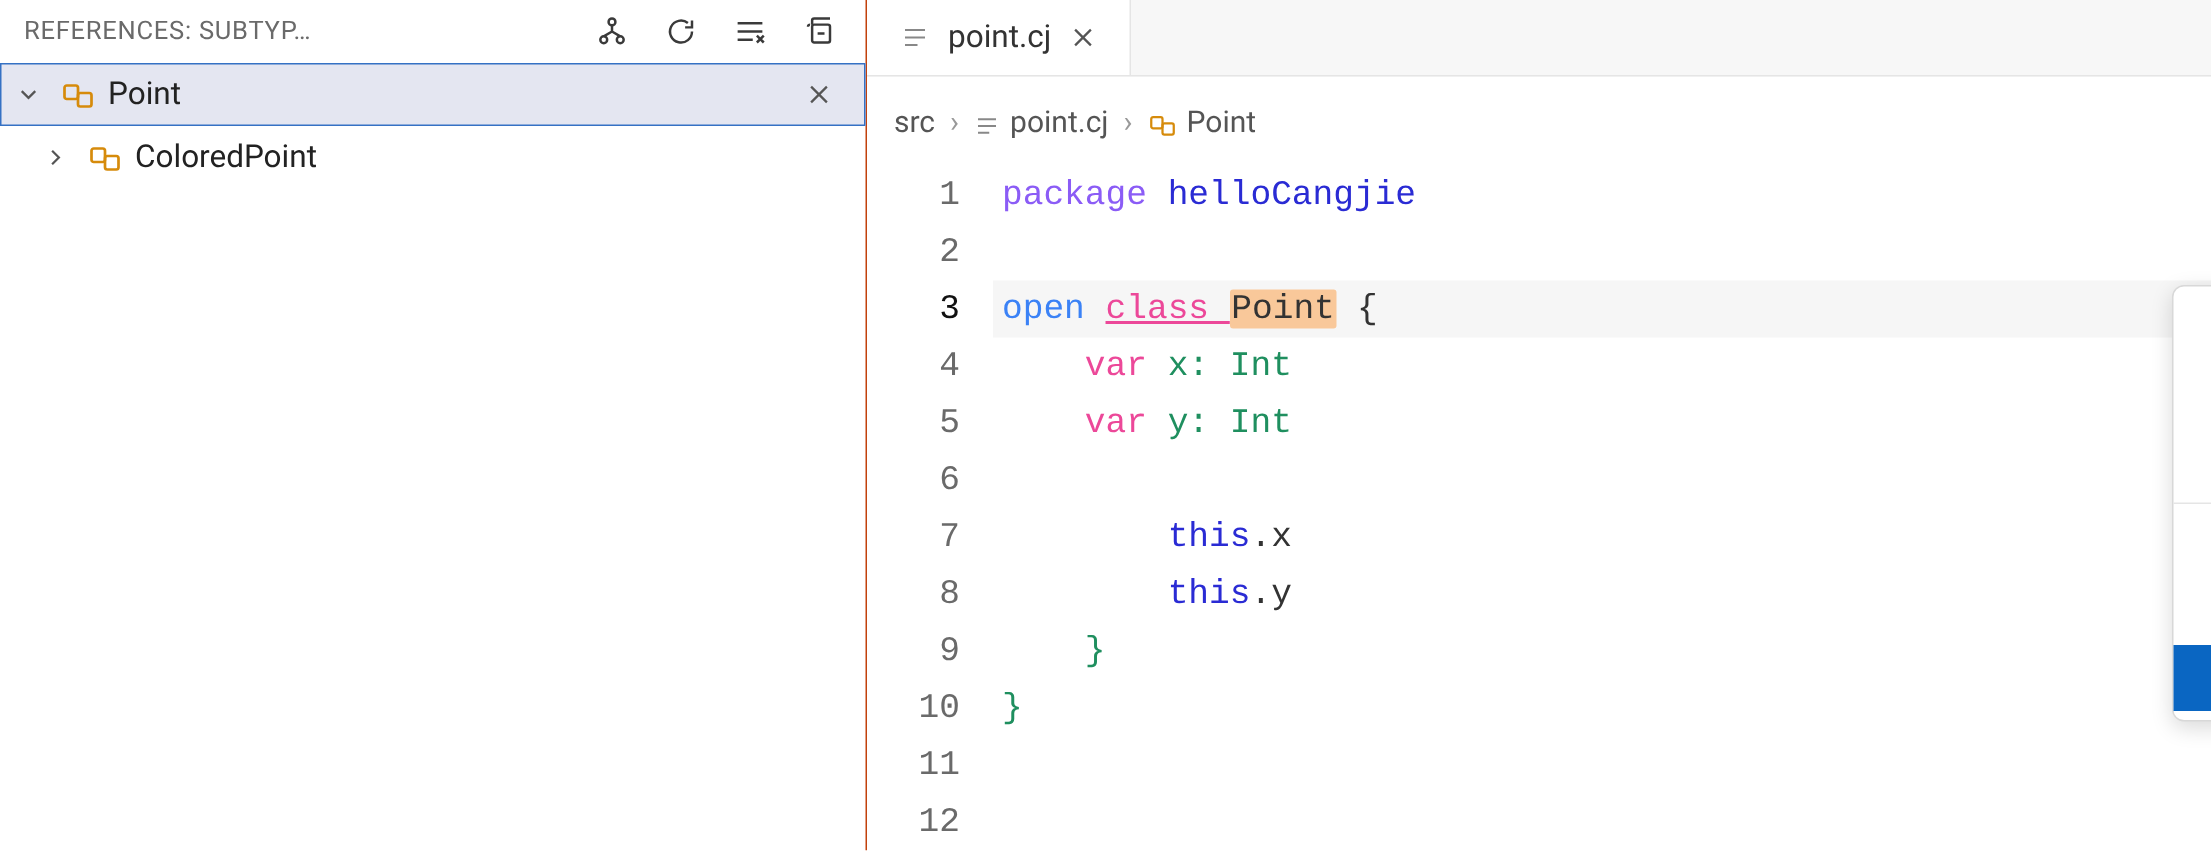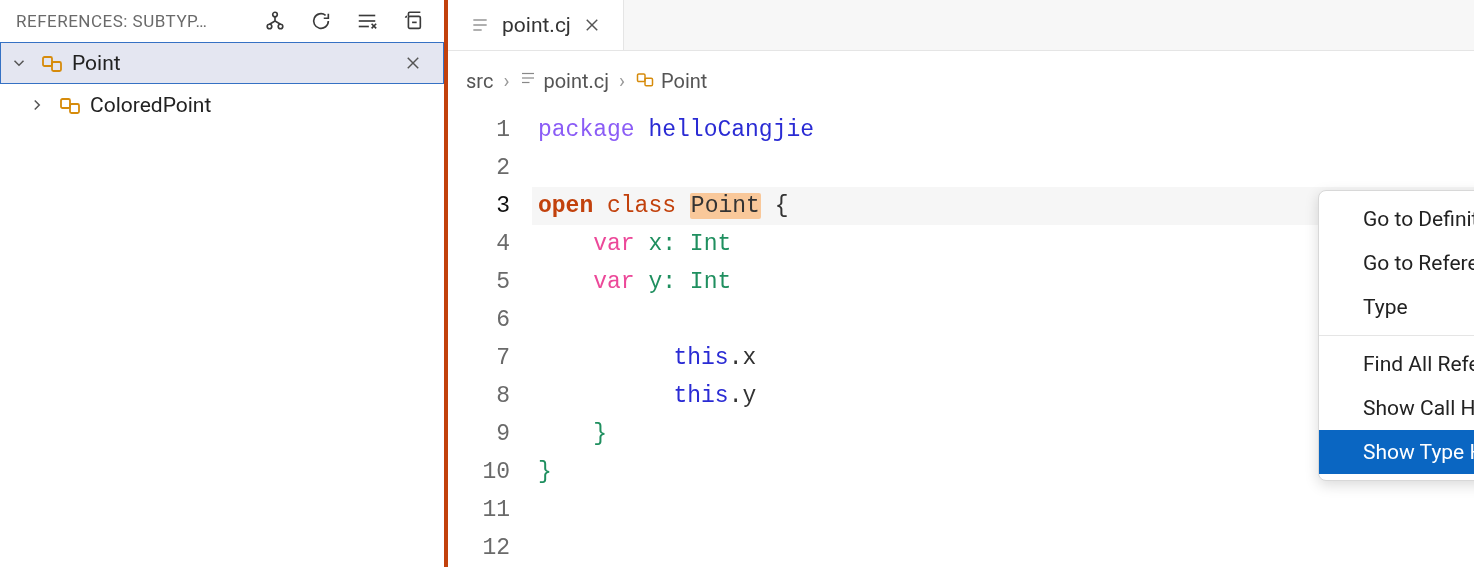--- a/index.html
+++ b/index.html
@@ -9,22 +9,22 @@
     font-size: 20px;
     color: #333;
     background: #fff;
     display: flex;
     height: 567px;
     width: 1474px;
     overflow: hidden;
   }
   
   .sidebar {
-    width: 448px;
-    border-right: 4px solid #c2410c;
+    width: 578px;
+    border-right: 1px solid #c2410c;
     display: flex;
     flex-direction: column;
     background: #fff;
   }
   .sidebar-header {
     display: flex;
     align-items: center;
     padding: 8px 10px 8px 16px;
     gap: 10px;
   }
@@ -85,21 +85,21 @@
   .tab-close { color: #555; }
   .breadcrumbs {
     display: flex;
     align-items: center;
     gap: 10px;
     padding: 6px 18px;
     font-size: 20px;
     color: #555;
   }
   .bc-sep { color: #999; }
-  .bc-item { display:flex; align-items:flex-start; gap:6px; }
+  .bc-item { display:flex; align-items:flex-end; gap:6px; }
   .code-area {
     display: flex;
     font-family: Consolas, "Courier New", monospace;
     font-size: 23px;
     line-height: 38px;
   }
   .gutter {
     width: 90px;
     text-align: right;
     color: #6a6a6a;
@@ -108,27 +108,27 @@
   }
   .gutter .ln { height: 38px; }
   .gutter .ln.cur { color: #111; }
   .code {
     flex: 1;
     position: relative;
   }
   .code .line { height: 38px; white-space: pre; }
   .kw-pkg { color: #8b5cf6; }
   .id-pkg { color: #2a2bd4; }
-  .kw-open { color: #c2410c; font-weight: bold; }
-  .kw-class { color: #c2410c; }
+  .kw-open { color: #3b82f6; }
+  .kw-class { color: #ec4899; text-decoration: underline; }
   .type   { color: #1f8f5f; }
   .kw-var { color: #ec4899; }
   .fn-init { color: #7a5b28; }
   .punct  { color: #333; }
-  .this   { color: #2a2bd4; margin-left: 25px;}
+  .this   { color: #2a2bd4;}
   .hl-line { position:absolute; left:-6px; right:0; height:38px; top:76px; background:#f6f6f6; z-index:-2;}
   .hl-word {
     background: #f9c89a;
     padding: 0 1px;
     border-radius: 2px;
   }
   
   .ctx-menu {
     position: absolute;
     top: 190px;

